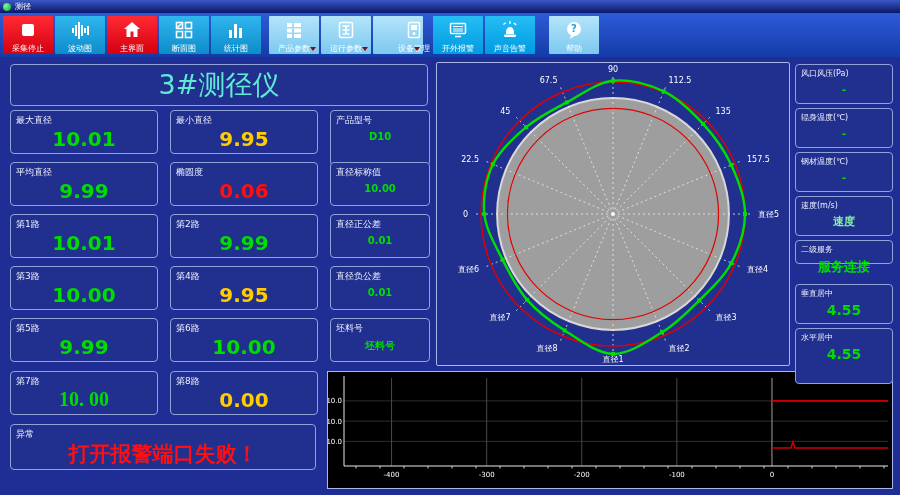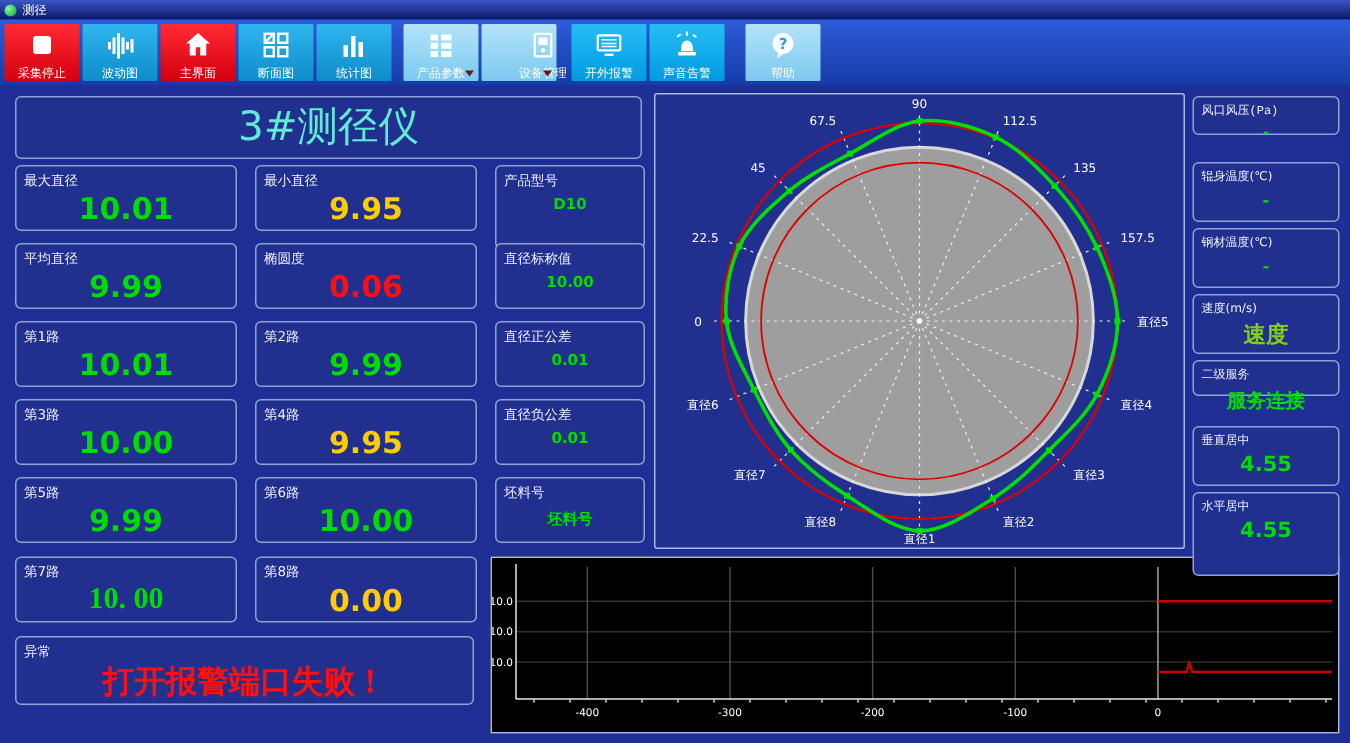--- a/index.html
+++ b/index.html
@@ -115,20 +115,30 @@
           <g fill="#fff">
             <rect x="3" y="3" width="5" height="4"></rect>
             <rect x="3" y="8.5" width="5" height="4"></rect>
             <rect x="3" y="14" width="5" height="4"></rect>
             <rect x="10" y="3" width="7" height="4"></rect>
             <rect x="10" y="8.5" width="7" height="4"></rect>
             <rect x="10" y="14" width="7" height="4"></rect>
           </g>
         </svg></div>
       <div class="tlabel">产品参数</div>
+      <div class="dd-arrow"></div>
+    </div>
+    <div class="tb-btn tb-light" style="margin-left: 0px;">
+      <div class="ticon"><svg viewBox="0 0 20 20" width="20" height="20">
+          <g fill="none" stroke="#fff" stroke-width="1.5">
+            <rect x="3.5" y="2.5" width="13" height="15" rx="1.5"></rect>
+            <path d="M6.5 6 H13.5 M6.5 10 H13.5 M6.5 14 H13.5 M10 6 V14"></path>
+          </g>
+        </svg></div>
+      <div class="tlabel">运行参数</div>
       <div class="dd-arrow"></div>
     </div>
     <div class="tb-btn tb-light" style="margin-left: 0px; padding-left: 32px;">
       <div class="ticon"><svg viewBox="0 0 20 20" width="20" height="20">
           <g fill="none" stroke="#fff" stroke-width="1.5">
             <rect x="4.5" y="2.5" width="11" height="15" rx="1"></rect>
             <rect x="7" y="5" width="6" height="5" fill="#fff" stroke="none"></rect>
             <circle cx="10" cy="13.5" r="1.5" fill="#fff" stroke="none"></circle>
           </g>
         </svg></div>
@@ -348,35 +358,35 @@
       <line x1="484" y1="94" x2="484" y2="96.5" stroke="#cfcfcf" stroke-width="1"></line>
       <line x1="508" y1="94" x2="508" y2="96.5" stroke="#cfcfcf" stroke-width="1"></line>
       <line x1="532" y1="94" x2="532" y2="96.5" stroke="#cfcfcf" stroke-width="1"></line>
       <line x1="556" y1="94" x2="556" y2="96.5" stroke="#cfcfcf" stroke-width="1"></line>
       <line x1="443.97202797202794" y1="28.880000000000003" x2="560" y2="28.880000000000003" stroke="#cc0000" stroke-width="1.6"></line>
       <path d="M 443.97202797202794 75.96000000000001 L 462.8951048951049 75.96000000000001 L 464.8951048951049 69.96000000000001 L 466.8951048951049 75.96000000000001 L 560 75.96000000000001" fill="none" stroke="#cc0000" stroke-width="1.6"></path>
     </svg>
 </div>
 
 <div class="right-panel" id="rightPanel">
-    <div class="box" style="left: 0px; top: 2px; width: 98px; height: 26px; font-family: Liberation Mono, monospace;">
+    <div class="box" style="left: 0px; top: 2px; width: 98px; height: 40px;">
       <div class="blabel" style="font-size: 8px;">风口风压(Pa)</div>
       <div class="bvalue" style="font-size: 11px; top: 18px; color: rgb(0, 220, 0);">-</div>
     </div>
     <div class="box" style="left: 0px; top: 46px; width: 98px; height: 40px;">
       <div class="blabel" style="font-size: 8px;">辊身温度(℃)</div>
       <div class="bvalue" style="font-size: 11px; top: 18px; color: rgb(0, 220, 0);">-</div>
     </div>
     <div class="box" style="left: 0px; top: 90px; width: 98px; height: 40px;">
       <div class="blabel" style="font-size: 8px;">钢材温度(℃)</div>
       <div class="bvalue" style="font-size: 11px; top: 18px; color: rgb(0, 220, 0);">-</div>
     </div>
     <div class="box" style="left: 0px; top: 134px; width: 98px; height: 40px;">
       <div class="blabel" style="font-size: 8px;">速度(m/s)</div>
-      <div class="bvalue" style="font-size: 15px; top: 17px; color: #84cc16;">速度</div>
+      <div class="bvalue" style="font-size: 11px; top: 17px; color: #86efac;">速度</div>
     </div>
     <div class="box" style="left: 0px; top: 178px; width: 98px; height: 24px;">
       <div class="blabel" style="font-size: 8px;">二级服务</div>
       <div class="bvalue" style="font-size: 13px; top: 17px; color: rgb(0, 220, 0);">服务连接</div>
     </div>
     <div class="box" style="left: 0px; top: 222px; width: 98px; height: 40px;">
       <div class="blabel" style="font-size: 8px;">垂直居中</div>
       <div class="bvalue" style="font-size: 14px; top: 17px; color: rgb(0, 220, 0);">4.55</div>
     </div>
     <div class="box" style="left: 0px; top: 266px; width: 98px; height: 56px;">

